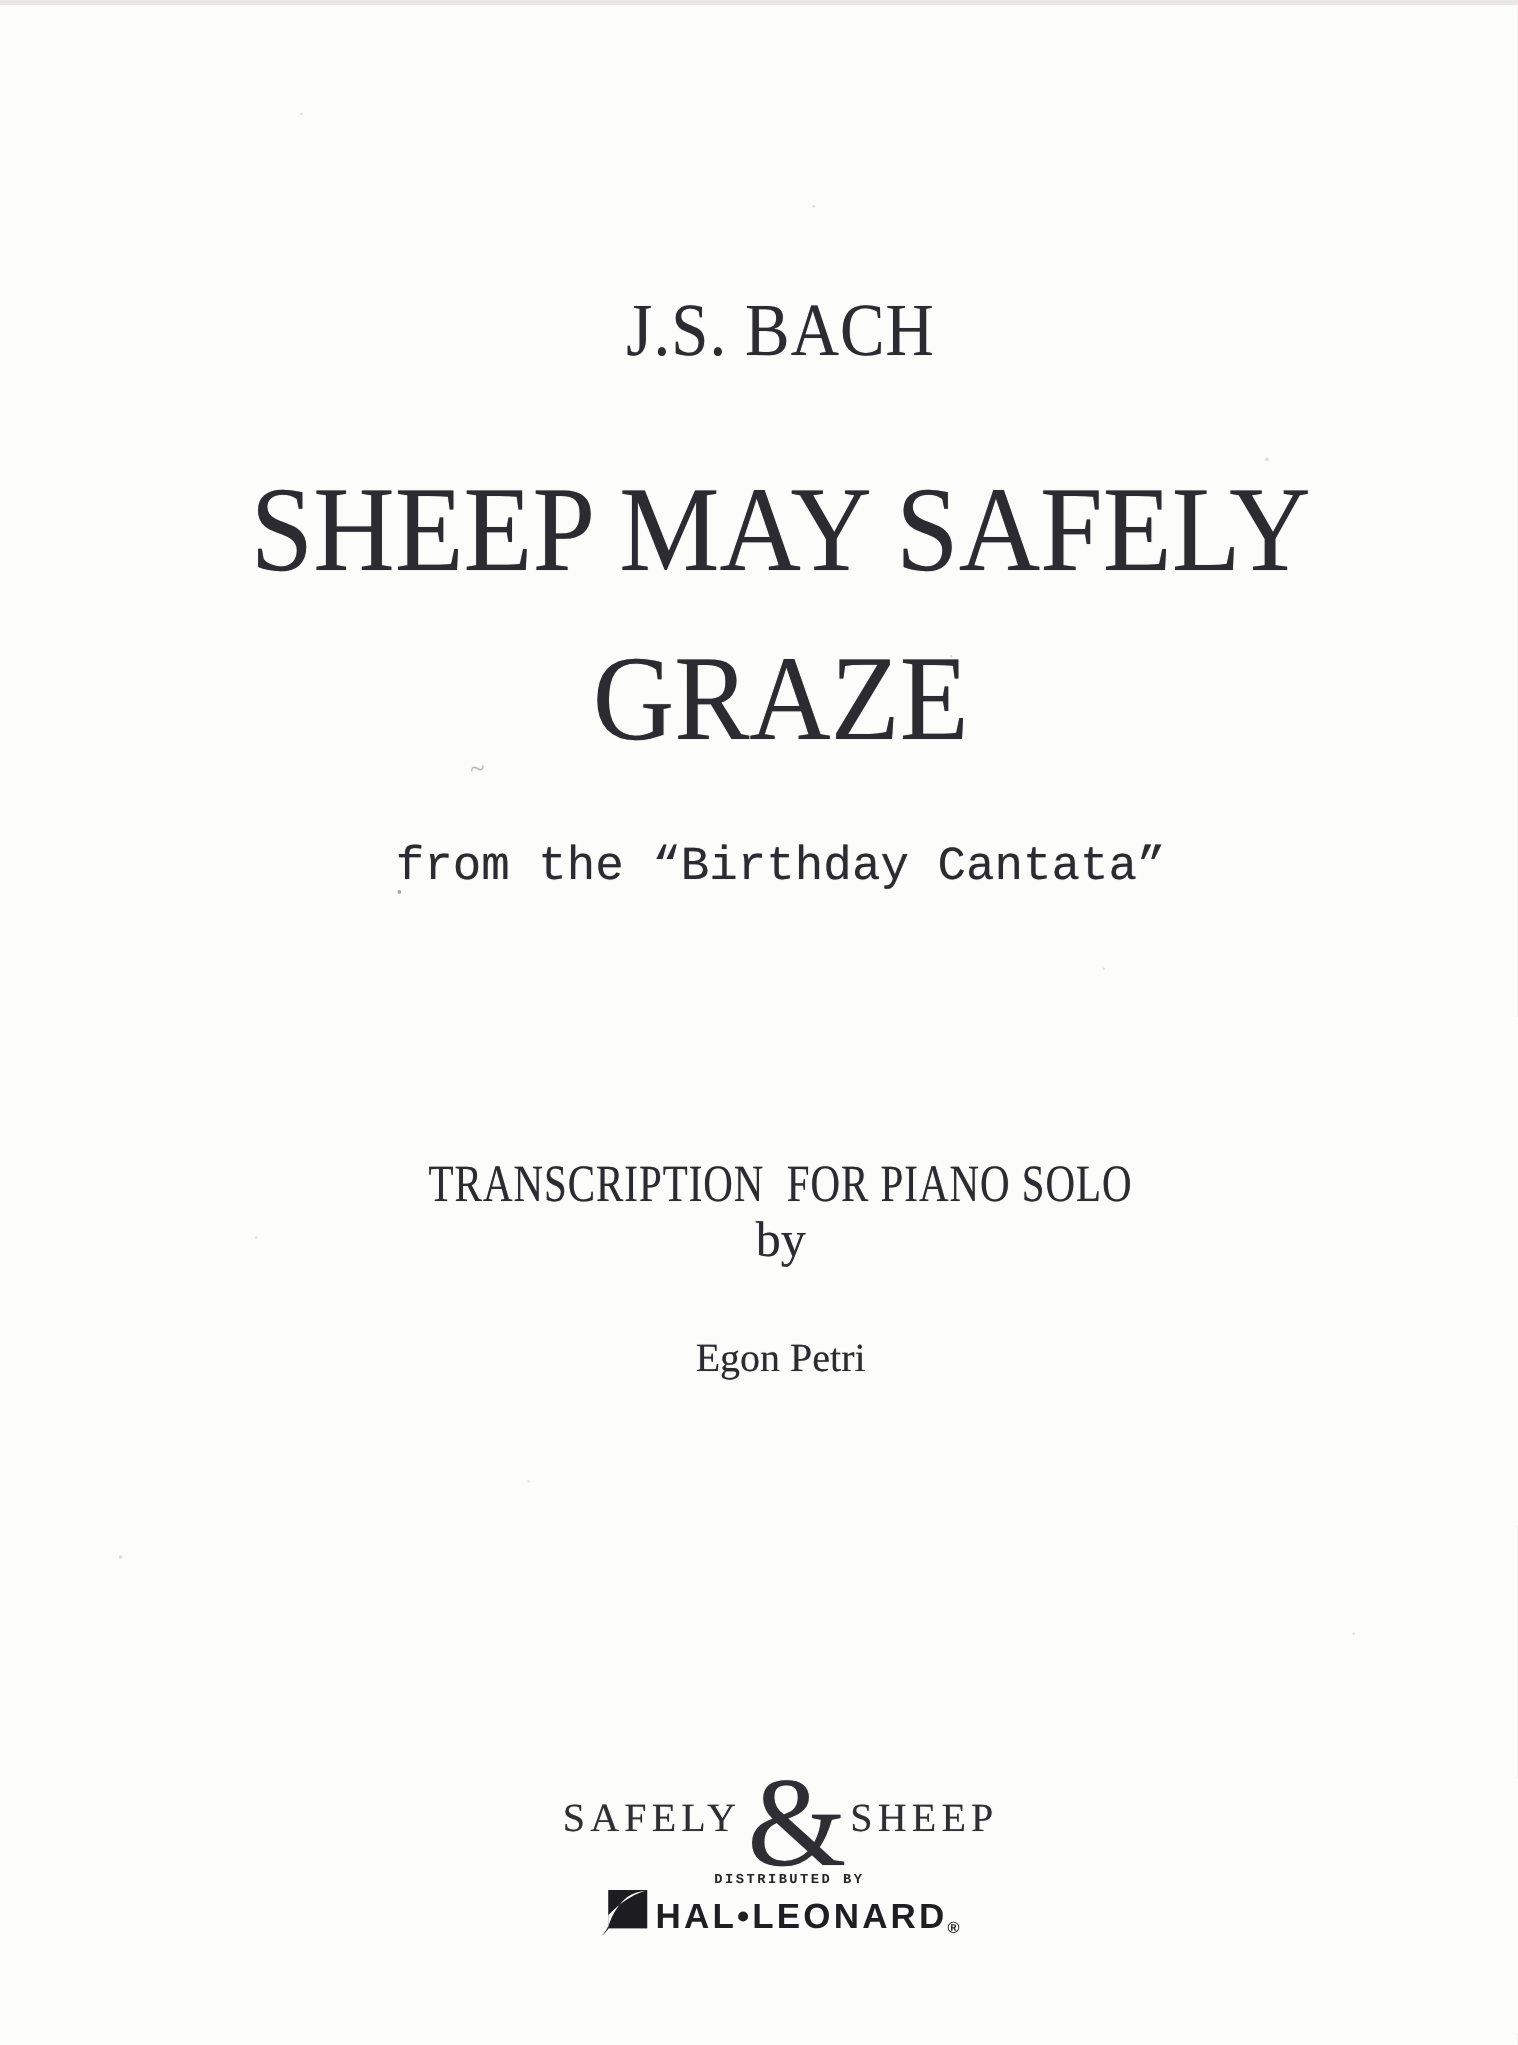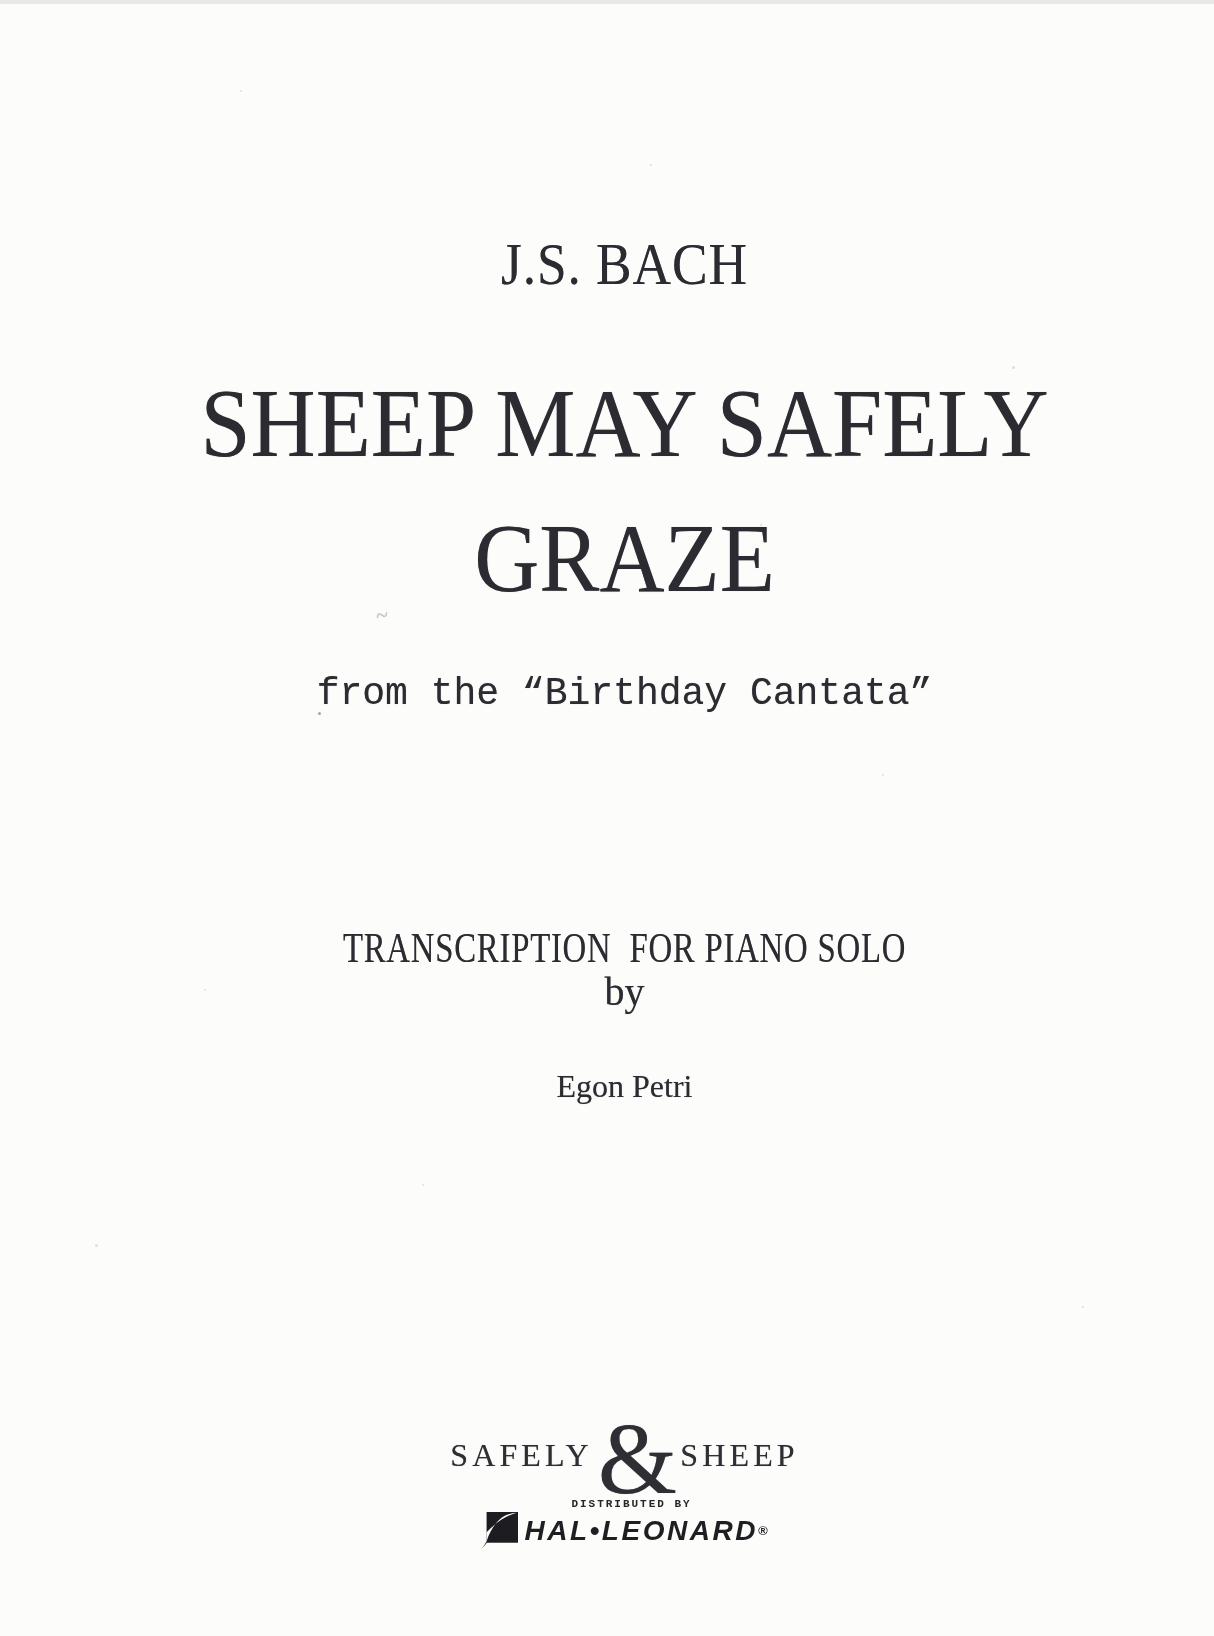--- a/index.html
+++ b/index.html
@@ -95,23 +95,22 @@
   .distributed-by {
     font-family: Liberation Mono, monospace;
     font-size: 11px;
     font-weight: 700;
     letter-spacing: 0.18em;
     color: #262529;
     margin-left: 14px; 
   }
   .hl-row {
     display: flex;
-    align-items: center;
+    align-items: flex-end;
     margin-top: 2px;
-    font-style: italic;
   }
   .hl-mark {
     width: 37px;
     height: 37px;
     margin-right: 6px;
     flex: 0 0 auto;
   }
   .hl-name {
     font-family: "Liberation Sans", sans-serif;
     font-size: 28px;

